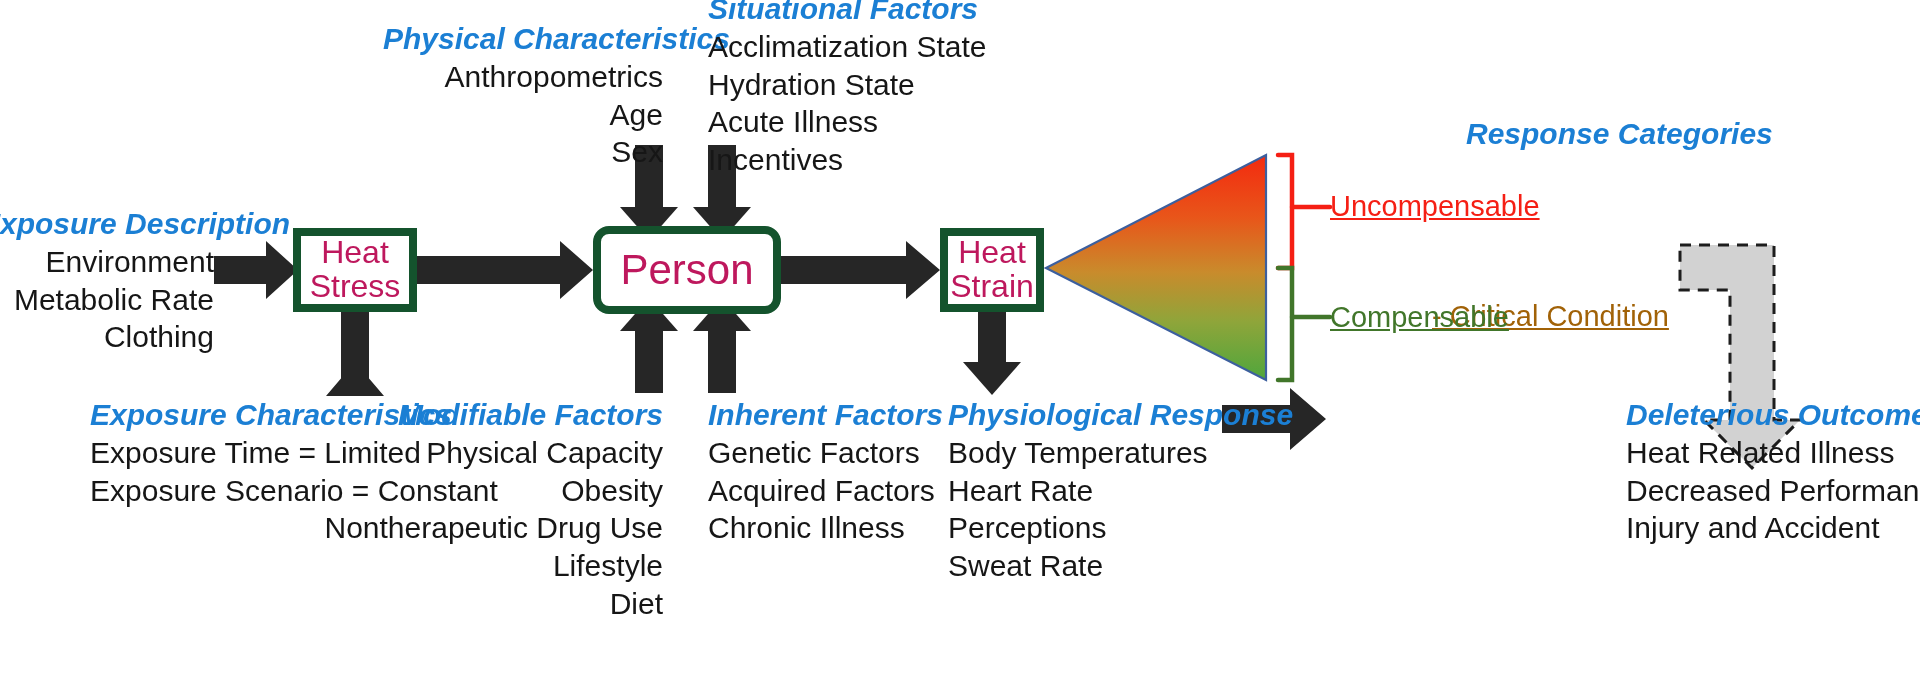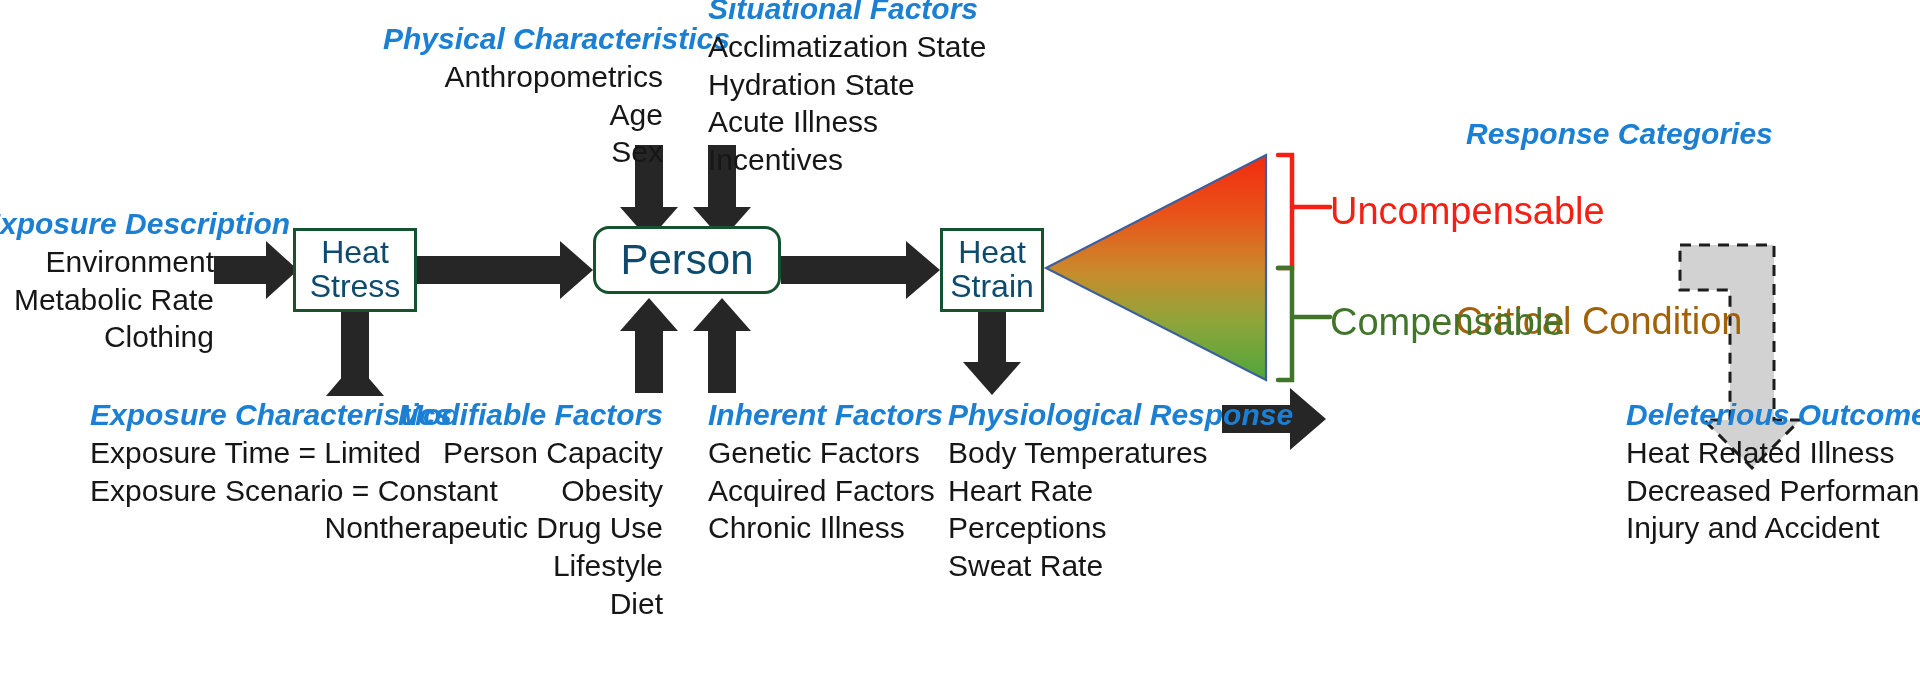--- a/index.html
+++ b/index.html
@@ -11,33 +11,33 @@
 
   
   .block{position:absolute;white-space:nowrap;line-height:1.26;}
   .hdr{color:#1b7fd4;font-style:italic;font-weight:600;font-size:30px;}
   .itm{color:#161616;font-size:30px;}
   .ta-r{text-align:right;}
   .ta-l{text-align:left;}
   .ta-c{}
 
   
-  .pbox{position:absolute;background:#ffffff;border:3px solid #14532d;
+  .pbox{position:absolute;background:#ffffff;border:8px solid #14532d;
         display:flex;align-items:center;justify-content:center;
-        text-align:center;color:#0c4a6e;box-sizing:border-box;}
+        text-align:center;color:#be185d;box-sizing:border-box;}
   .pbox span{display:block;line-height:1.06;}
   #box-heat-stress{left:293px;top:228px;width:124px;height:84px;font-size:32px;}
-  #box-person{left:593px;top:226px;width:188px;height:68px;border-radius:16px;font-size:42px;}
+  #box-person{left:593px;top:226px;width:188px;height:88px;border-radius:16px;font-size:42px;}
   #box-heat-strain{left:940px;top:228px;width:104px;height:84px;font-size:32px;}
 
   
   #art{position:absolute;left:0;top:0;width:1920px;height:692px;overflow:visible;}
 
   
-  .blab{position:absolute;white-space:nowrap;font-size:38px;}
+  .blab{position:absolute;white-space:nowrap;font-size:29px;text-decoration:underline;}
   #lab-uncomp{color:#f51f14;}
   #lab-crit{color:#a16207;}
   #lab-comp{color:#41762a;}
 </style>
 </head>
 <body>
 
 <div id="stage">
 
   <svg id="art" viewBox="0 0 1920 692">
@@ -159,21 +159,21 @@
   <div class="block ta-l" style="left:708px;top:-10px;width:320px;">
     <div class="hdr">Situational Factors</div>
     <div class="itm">Acclimatization State</div>
     <div class="itm">Hydration State</div>
     <div class="itm">Acute Illness</div>
     <div class="itm">Incentives</div>
   </div>
 
   <div class="block ta-r" style="left:323px;top:396px;width:340px;text-align:right;">
     <div class="hdr">Modifiable Factors</div>
-    <div class="itm">Person Capacity</div>
+    <div class="itm">Physical Capacity</div>
     <div class="itm">Obesity</div>
     <div class="itm">Nontherapeutic Drug Use</div>
     <div class="itm">Lifestyle</div>
     <div class="itm">Diet</div>
   </div>
 
   <div class="block ta-l" style="left:708px;top:396px;width:300px;">
     <div class="hdr">Inherent Factors</div>
     <div class="itm">Genetic Factors</div>
     <div class="itm">Acquired Factors</div>

